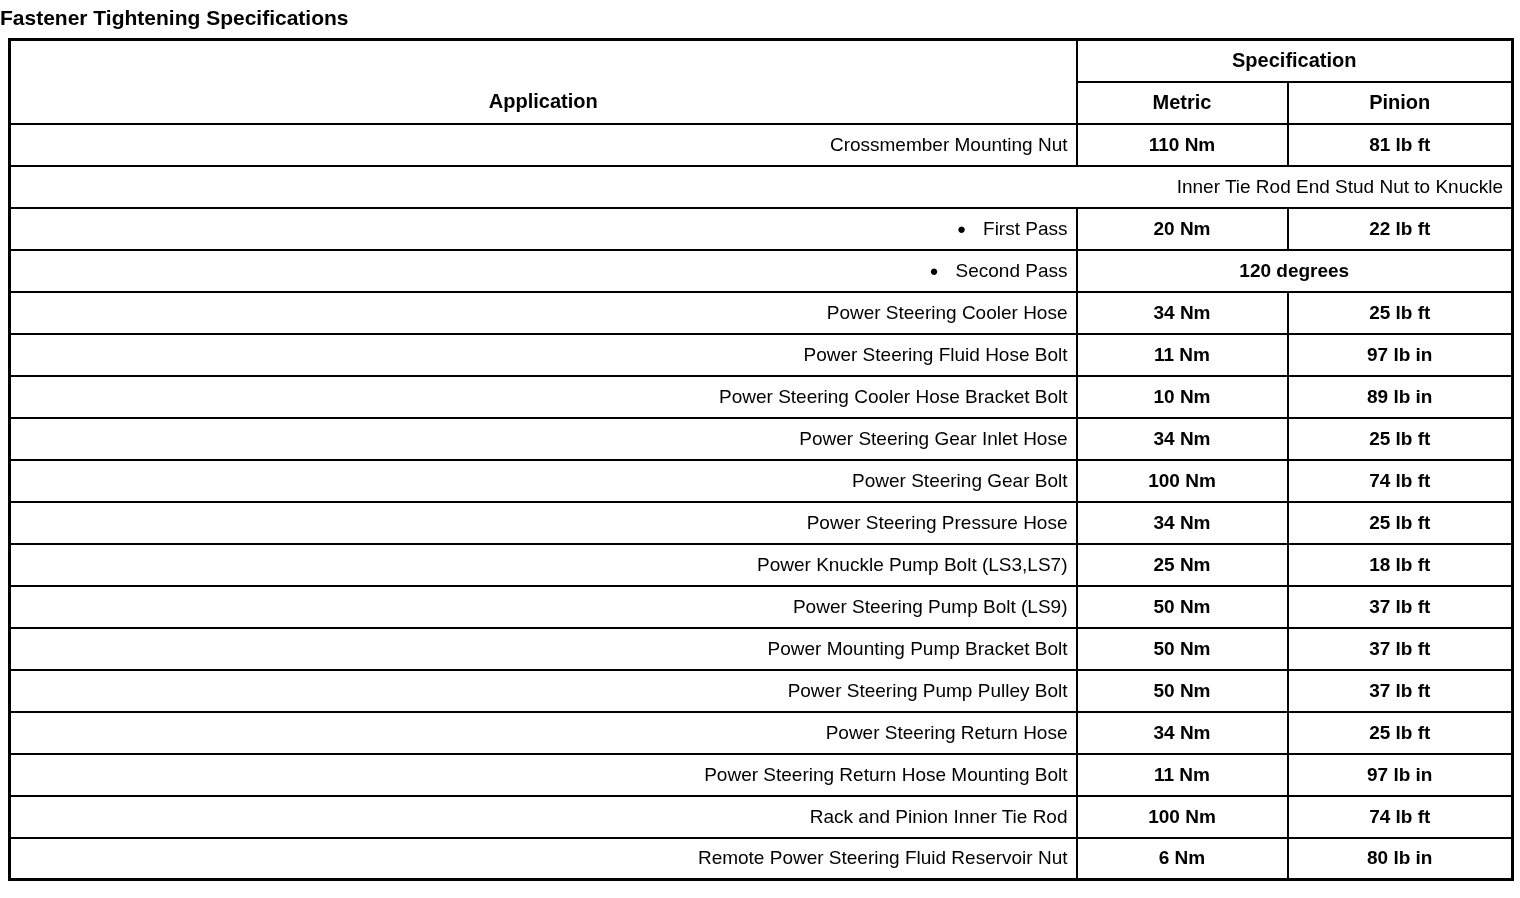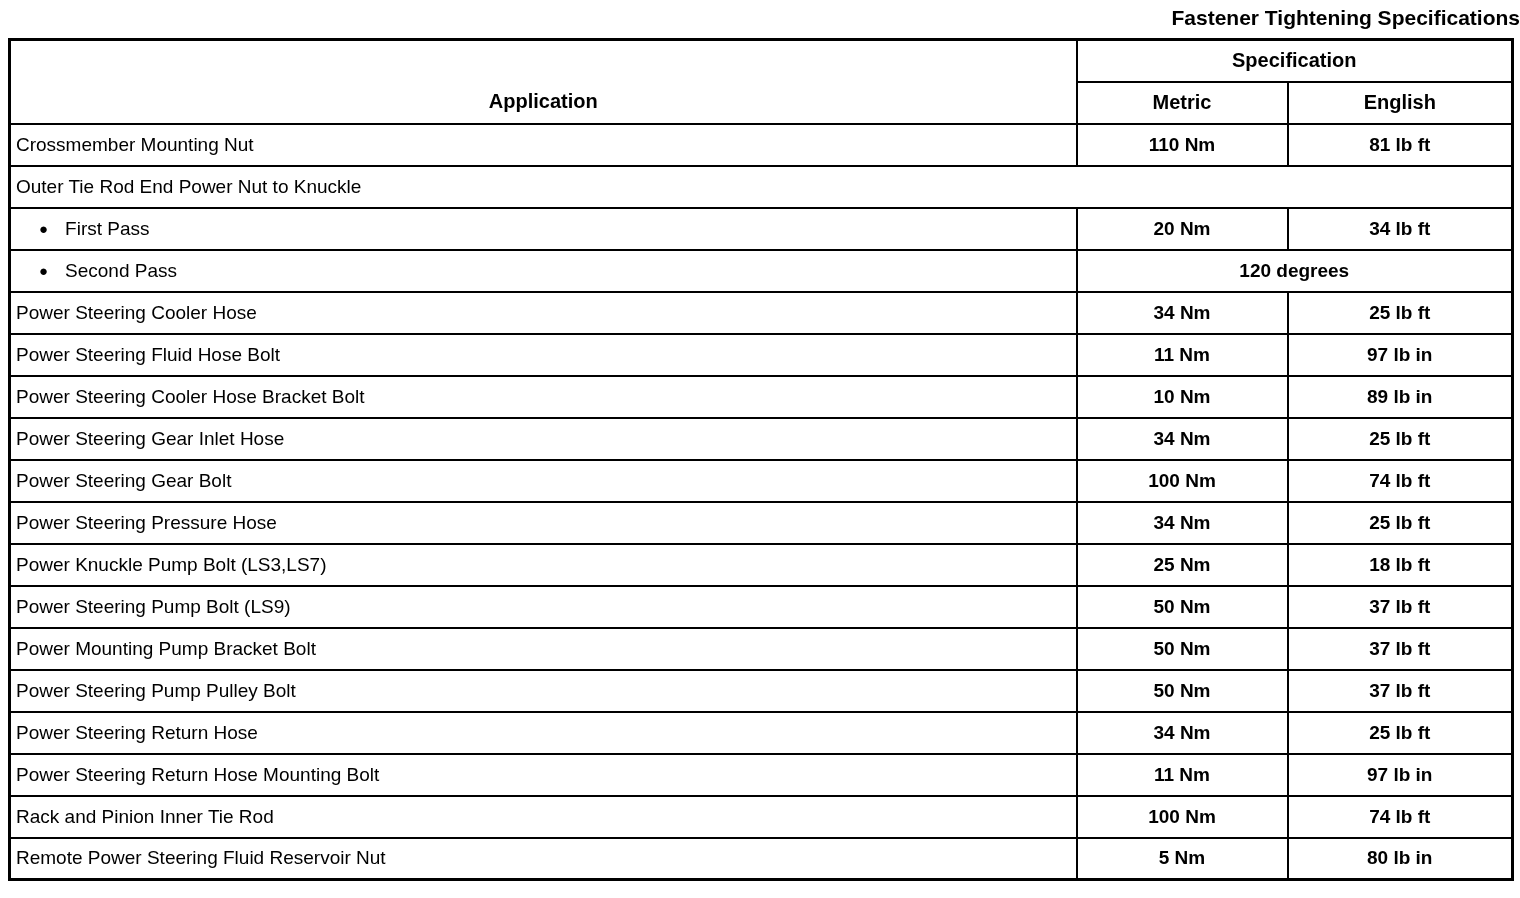--- a/index.html
+++ b/index.html
@@ -11,21 +11,21 @@
   }
   .page {
     width: 1520px;
     height: 898px;
     box-sizing: border-box;
     overflow: hidden;
   }
   .title {
     margin: 0;
     padding: 6px 0 8px 0;
-    text-align: right;
+    text-align: left;
     font-size: 21px;
     font-weight: bold;
   }
   table.spec-table {
     border-collapse: collapse;
     table-layout: fixed;
     width: 1503px;
     margin-left: 8px;
     border: 3px solid #000;
   }
@@ -43,21 +43,21 @@
     font-weight: bold;
     text-align: center;
     font-size: 20px;
   }
   .spec-table th.application-header {
     vertical-align: bottom;
     padding-bottom: 10px;
     text-align: center;
   }
   .spec-table td.app {
-    text-align: left;
+    text-align: right;
     padding-left: 5px;
   }
   .spec-table td.center {
     text-align: center;
     font-weight: bold;
   }
   .bullet {
     display: inline-block;
     font-size: 15px;
     margin: 0 17px 0 23px;
@@ -76,37 +76,37 @@
       <col style="width:211px">
       <col style="width:225px">
     </colgroup>
     <thead>
       <tr>
         <th class="application-header" rowspan="2">Application</th>
         <th colspan="2">Specification</th>
       </tr>
       <tr>
         <th>Metric</th>
-        <th>English</th>
+        <th>Pinion</th>
       </tr>
     </thead>
     <tbody>
 
     <tr>
           <td class="app">Crossmember Mounting Nut</td>
           <td class="center">110 Nm</td>
           <td class="center">81 lb ft</td>
         </tr>
         <tr>
-          <td class="app" colspan="3">Outer Tie Rod End Power Nut to Knuckle</td>
+          <td class="app" colspan="3">Inner Tie Rod End Stud Nut to Knuckle</td>
         </tr>
         <tr>
           <td class="app"><span class="bullet">●</span><span>First Pass</span></td>
           <td class="center">20 Nm</td>
-          <td class="center">34 lb ft</td>
+          <td class="center">22 lb ft</td>
         </tr>
         <tr>
           <td class="app"><span class="bullet">●</span><span>Second Pass</span></td>
           <td class="center" colspan="2">120 degrees</td>
         </tr>
         <tr>
           <td class="app">Power Steering Cooler Hose</td>
           <td class="center">34 Nm</td>
           <td class="center">25 lb ft</td>
         </tr>
@@ -165,18 +165,18 @@
           <td class="center">11 Nm</td>
           <td class="center">97 lb in</td>
         </tr>
         <tr>
           <td class="app">Rack and Pinion Inner Tie Rod</td>
           <td class="center">100 Nm</td>
           <td class="center">74 lb ft</td>
         </tr>
         <tr>
           <td class="app">Remote Power Steering Fluid Reservoir Nut</td>
-          <td class="center">5 Nm</td>
+          <td class="center">6 Nm</td>
           <td class="center">80 lb in</td>
         </tr>
       </tbody>
   </table>
 </div>
 
 </body></html>

